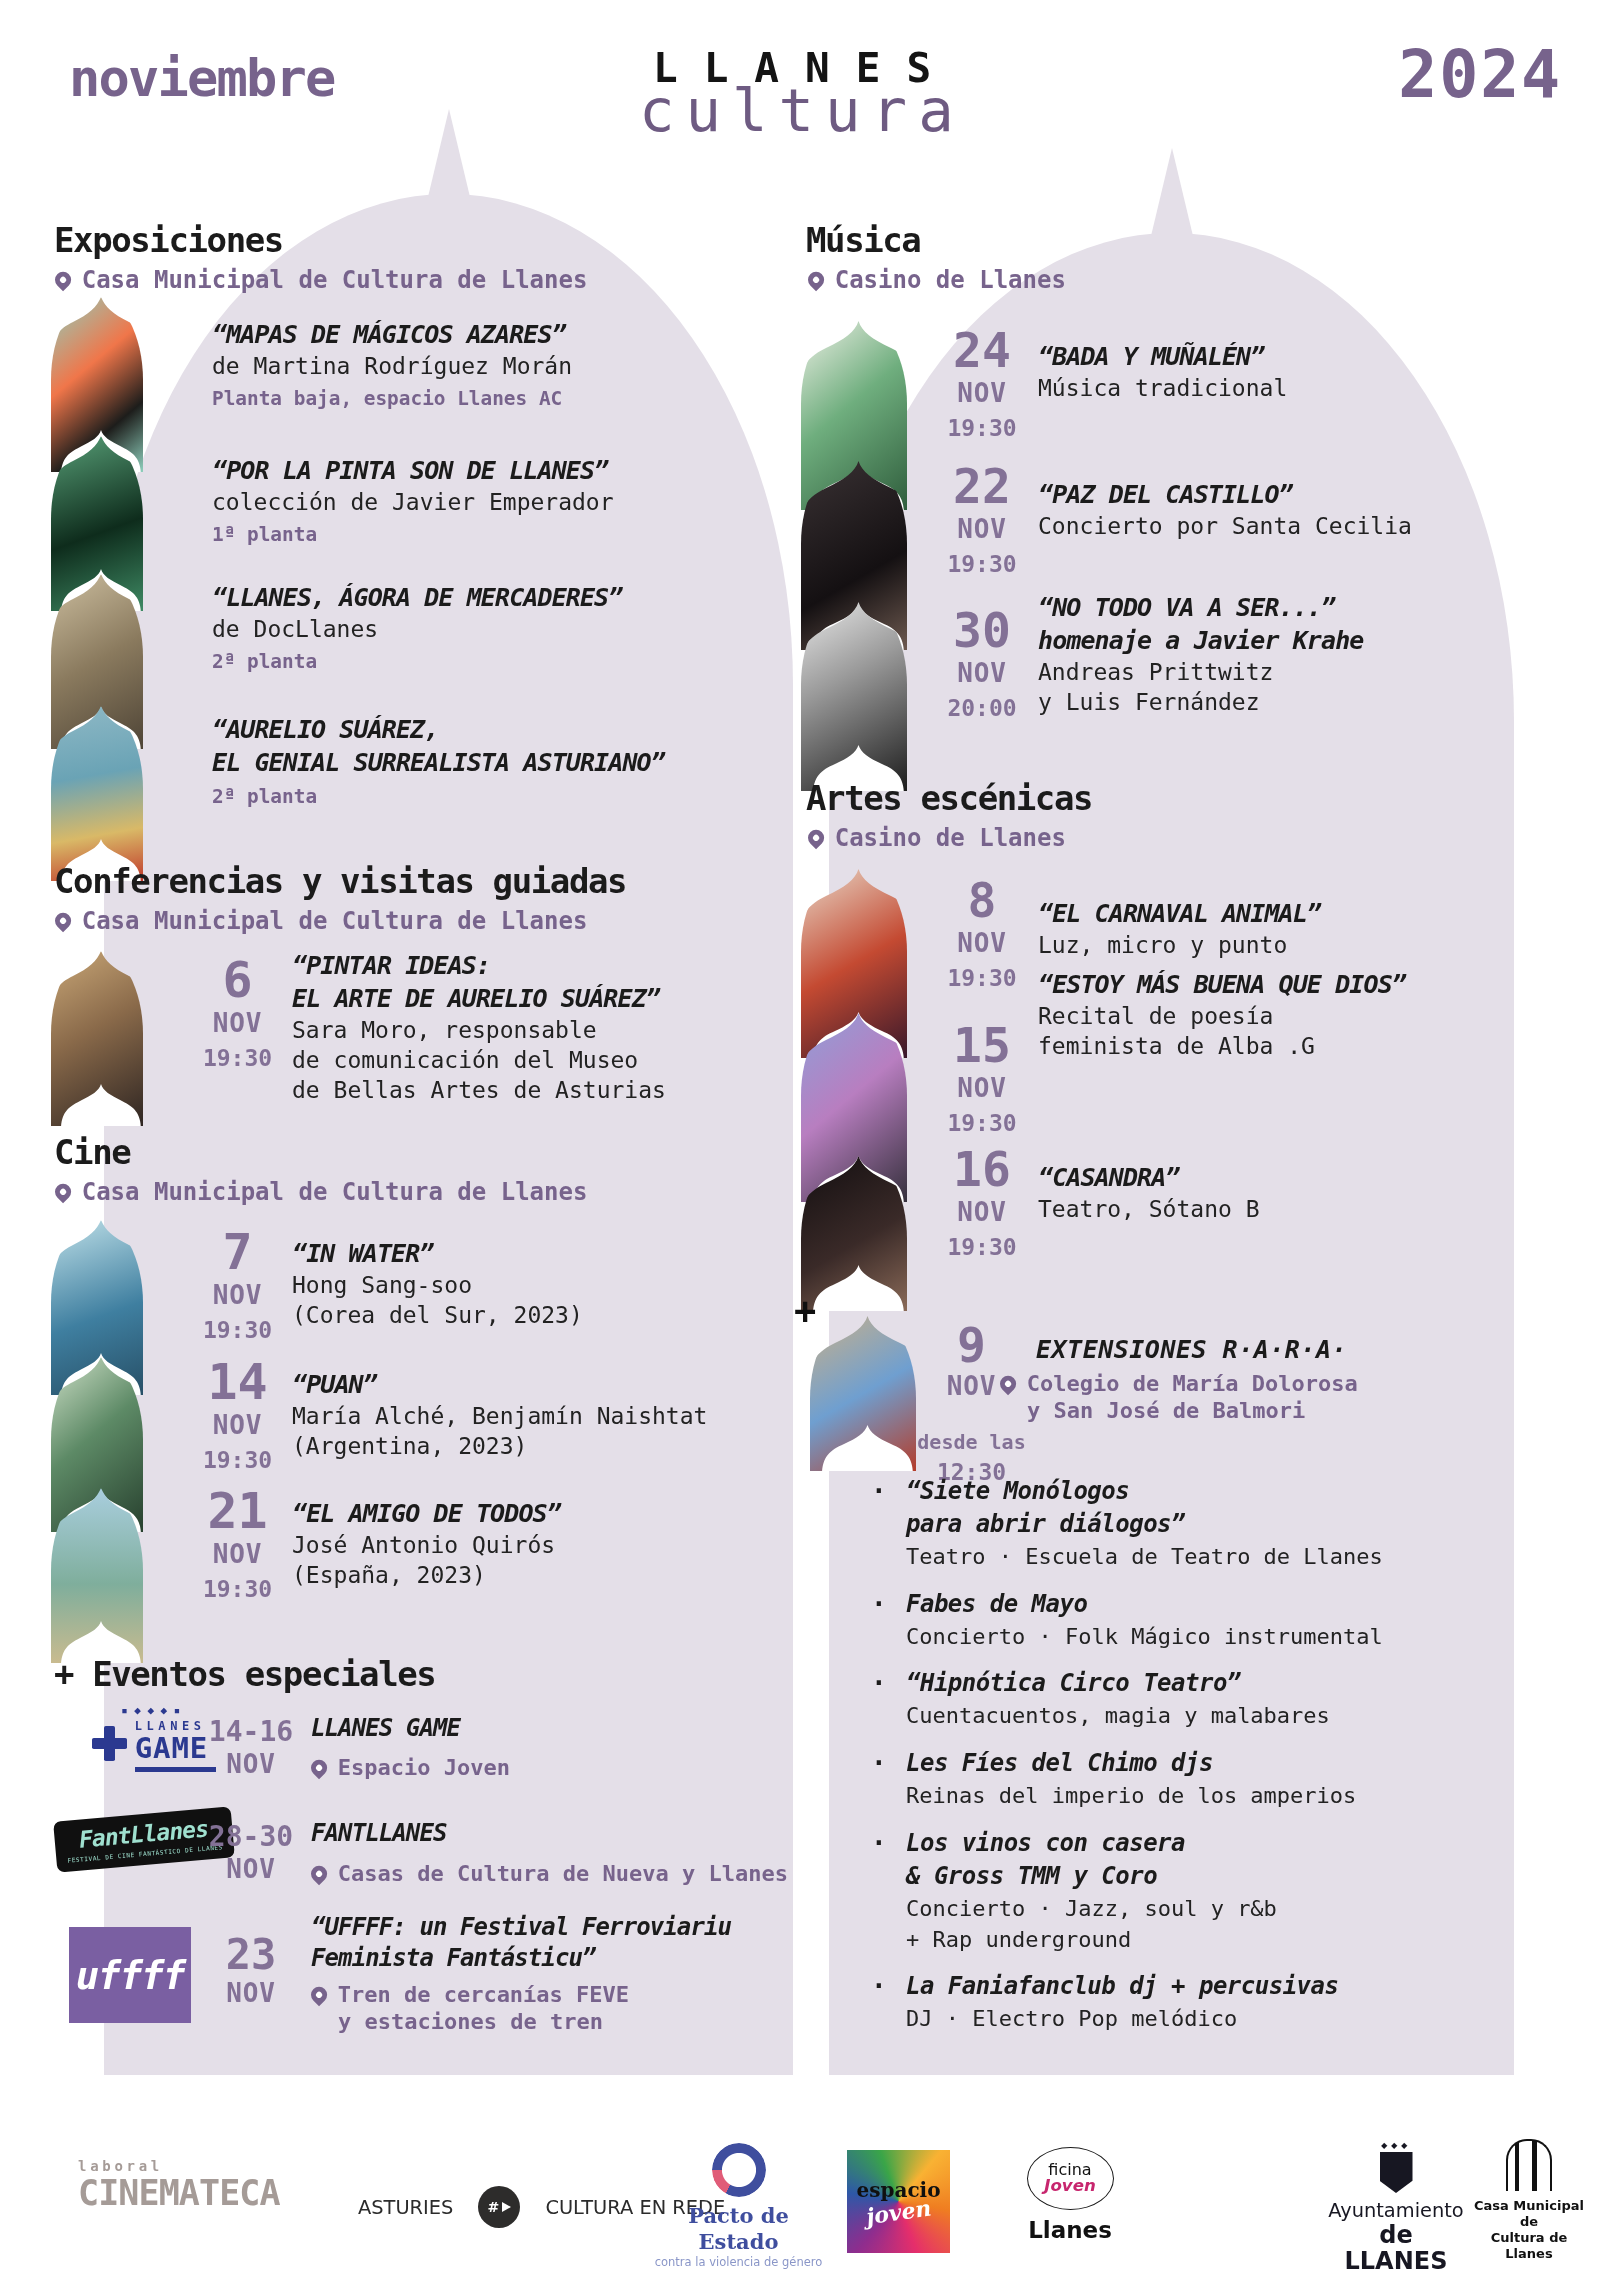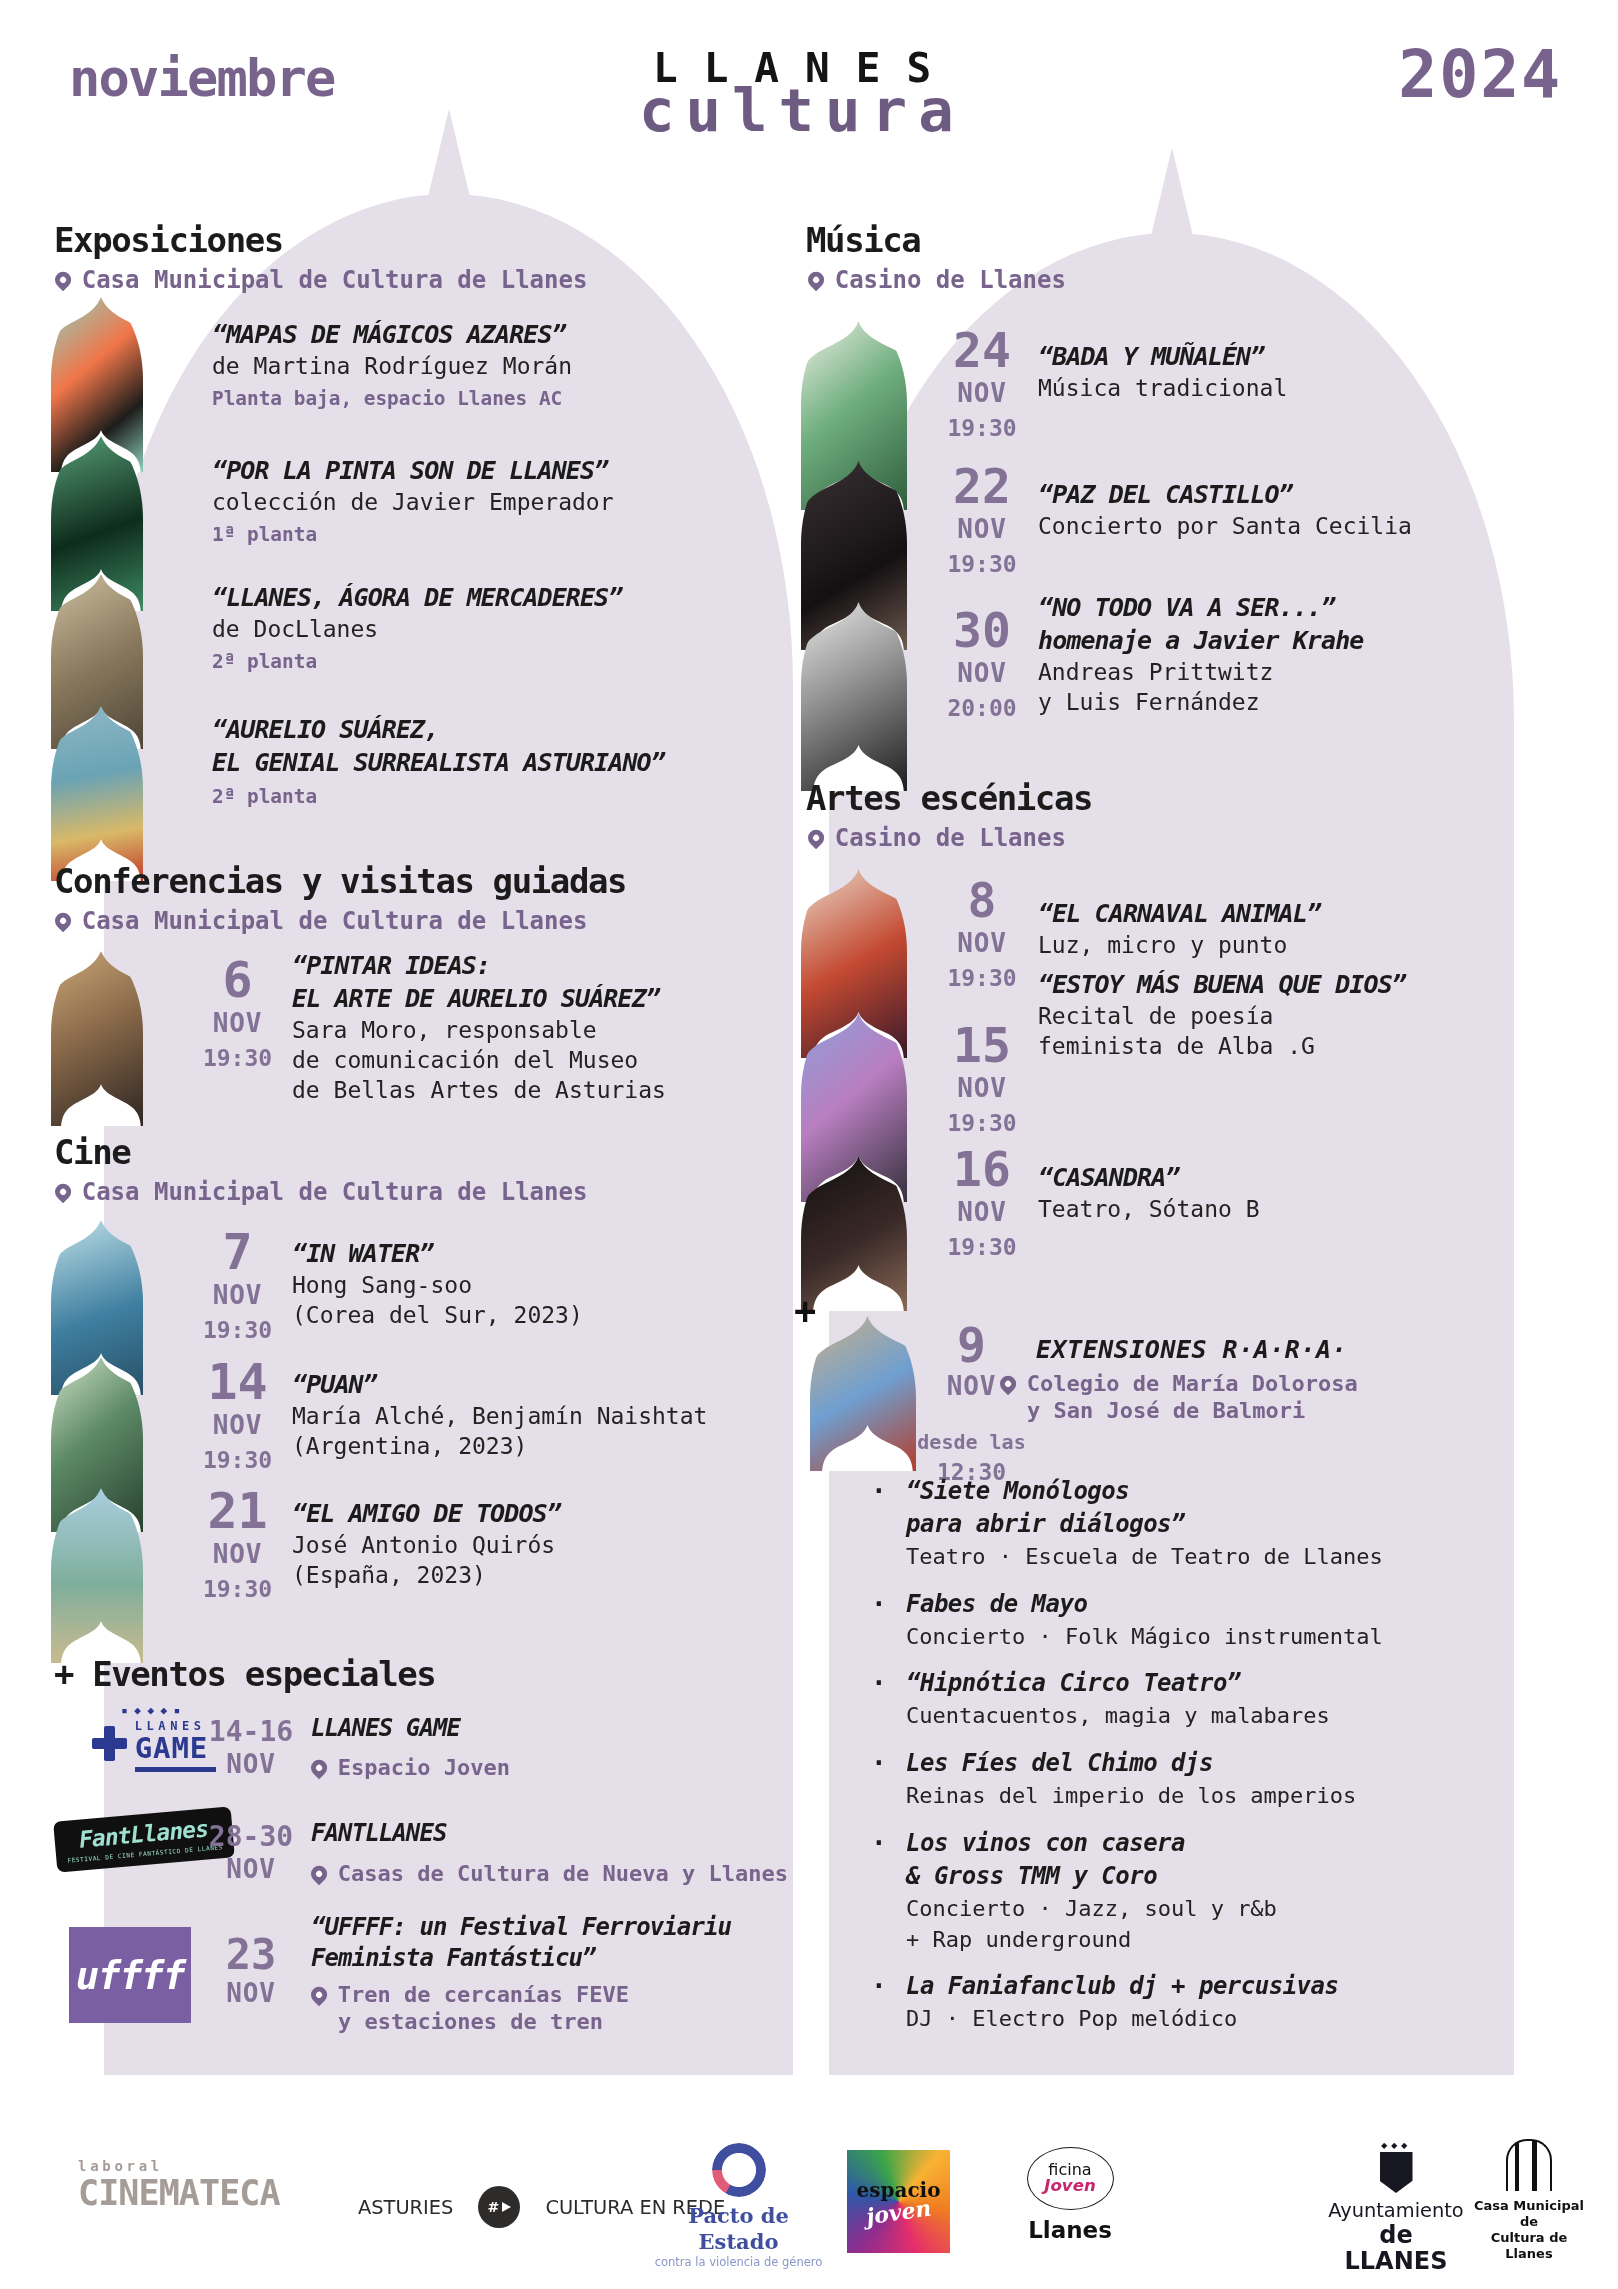--- a/index.html
+++ b/index.html
@@ -9,21 +9,21 @@
 
   
   .panel{position:absolute;background:var(--panel,#e4dfe8);border-radius:349px 349px 0 0 / 498px 498px 0 0;}
   .tip{position:absolute;left:50%;transform:translateX(-50%);top:-85px;width:0;height:0;
        border-left:21px solid transparent;border-right:21px solid transparent;
        border-bottom:88px solid var(--panel,#e4dfe8);}
 
   
   .month-title{font-size:52px;font-weight:700;color:var(--accent,#77638c);letter-spacing:-1.8px;}
   .brand-top{font-size:41px;font-weight:700;letter-spacing:26px;color:#141414;white-space:nowrap;}
-  .brand-bottom{font-size:59px;font-weight:700;letter-spacing:11px;color:#6e5b82;white-space:nowrap;}
+  .brand-bottom{font-size:59px;font-weight:400;letter-spacing:11px;color:#6e5b82;white-space:nowrap;}
   .year{font-size:65px;font-weight:700;color:var(--accent,#77638c);letter-spacing:1.8px;}
 
   
   .h1{font-size:34px;font-weight:700;letter-spacing:-1.4px;white-space:nowrap;color:var(--ink,#1b1b1b);}
   .locline{display:flex;align-items:center;gap:11px;font-size:24px;font-weight:700;
            color:var(--accent,#77638c);white-space:nowrap;}
   .locline.sm{font-size:22px;}
   .loc-indent{margin-left:27px;font-size:22px;font-weight:700;color:var(--accent,#77638c);white-space:nowrap;line-height:30px;}
   .pin{flex:0 0 auto;width:15.7px;height:15.7px;background:var(--accent,#77638c);
        border-radius:50% 50% 50% 0;transform:rotate(-45deg);position:relative;}

